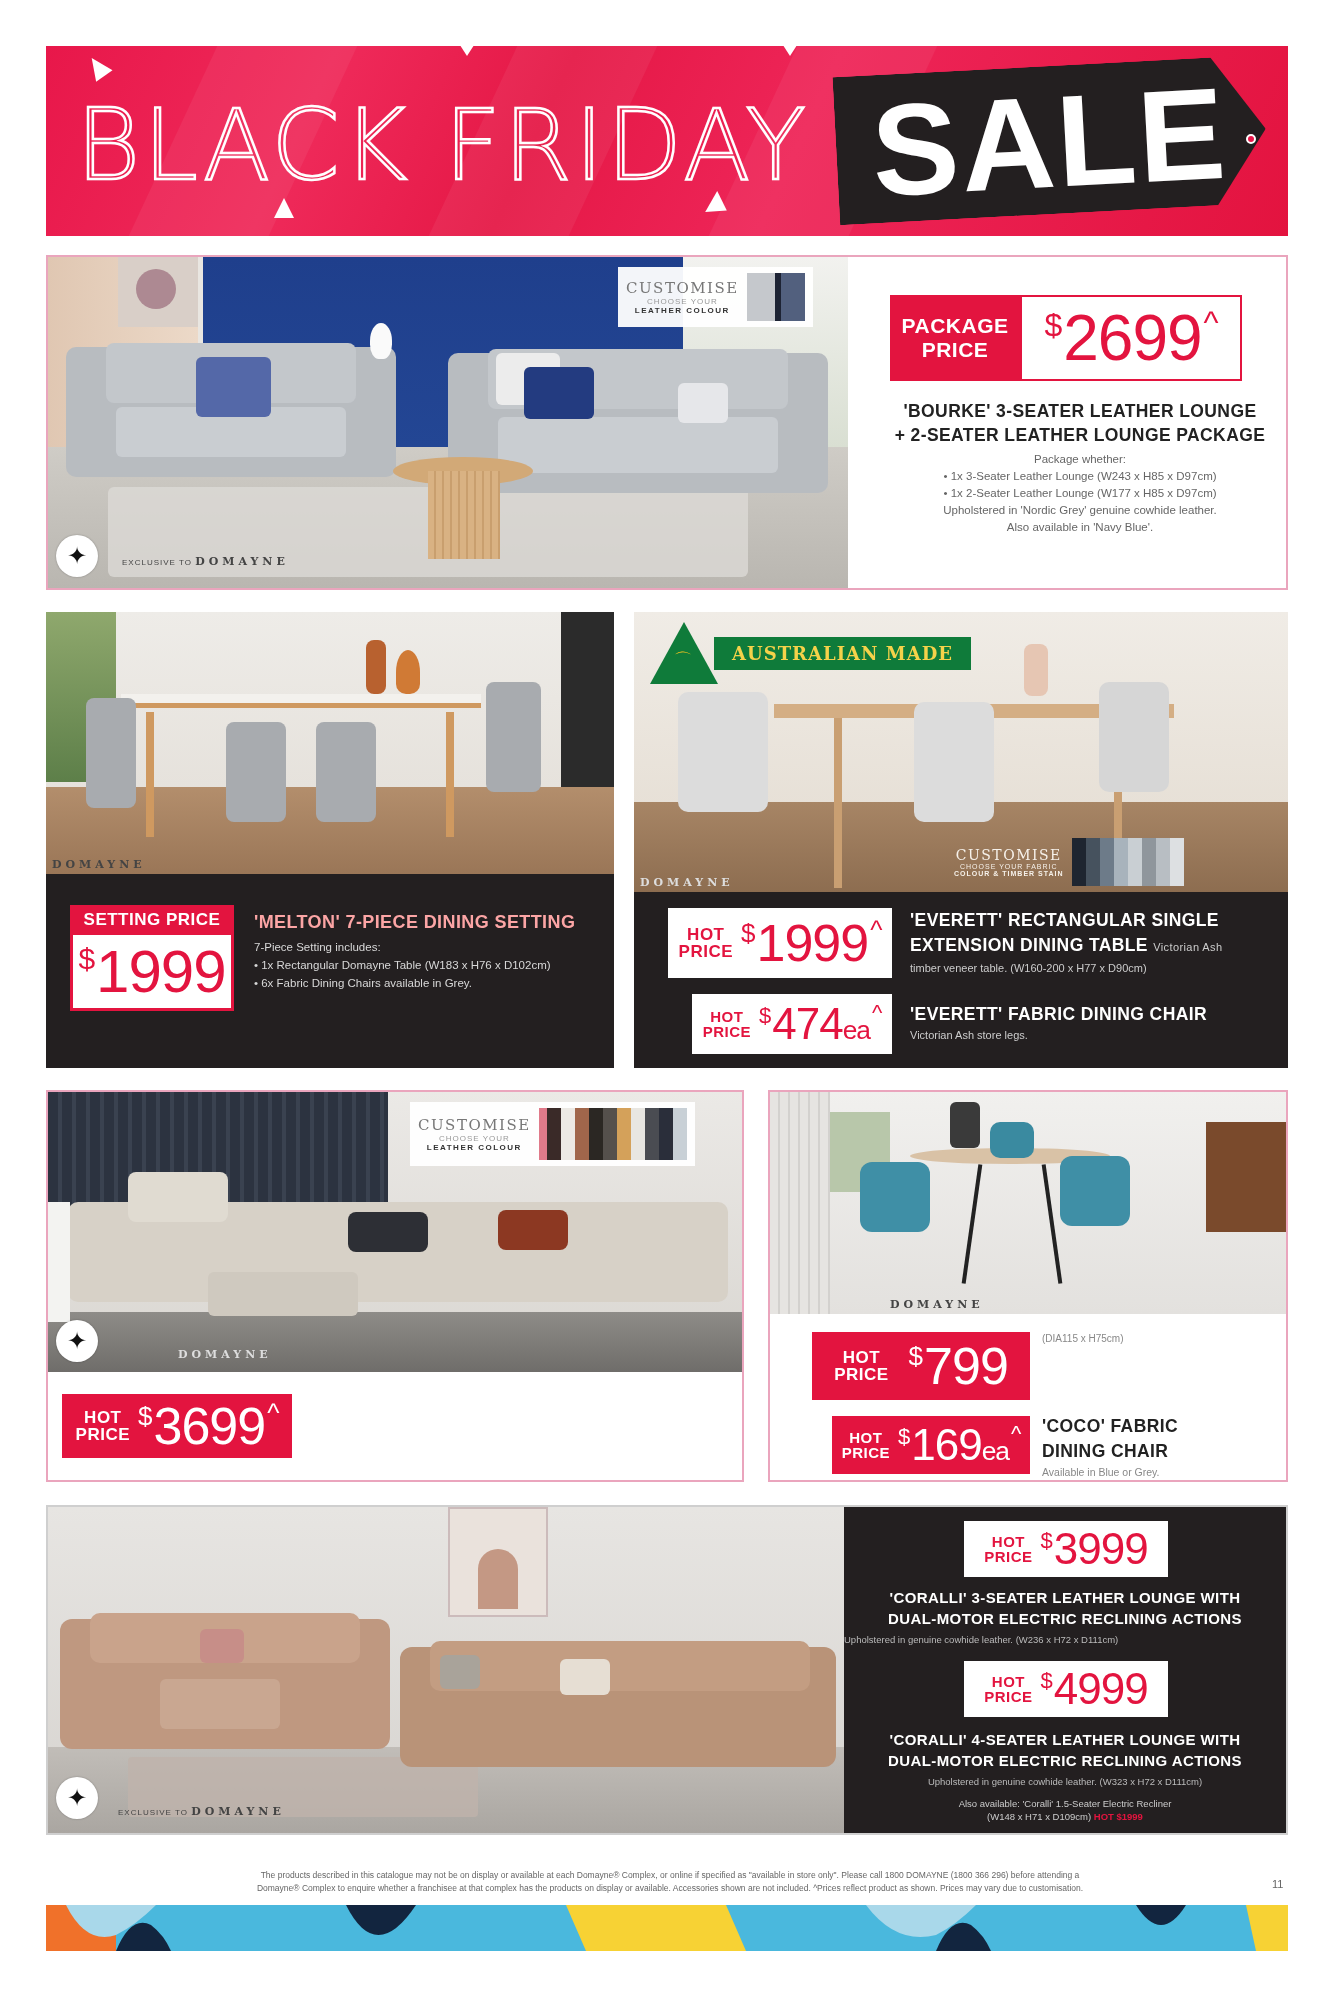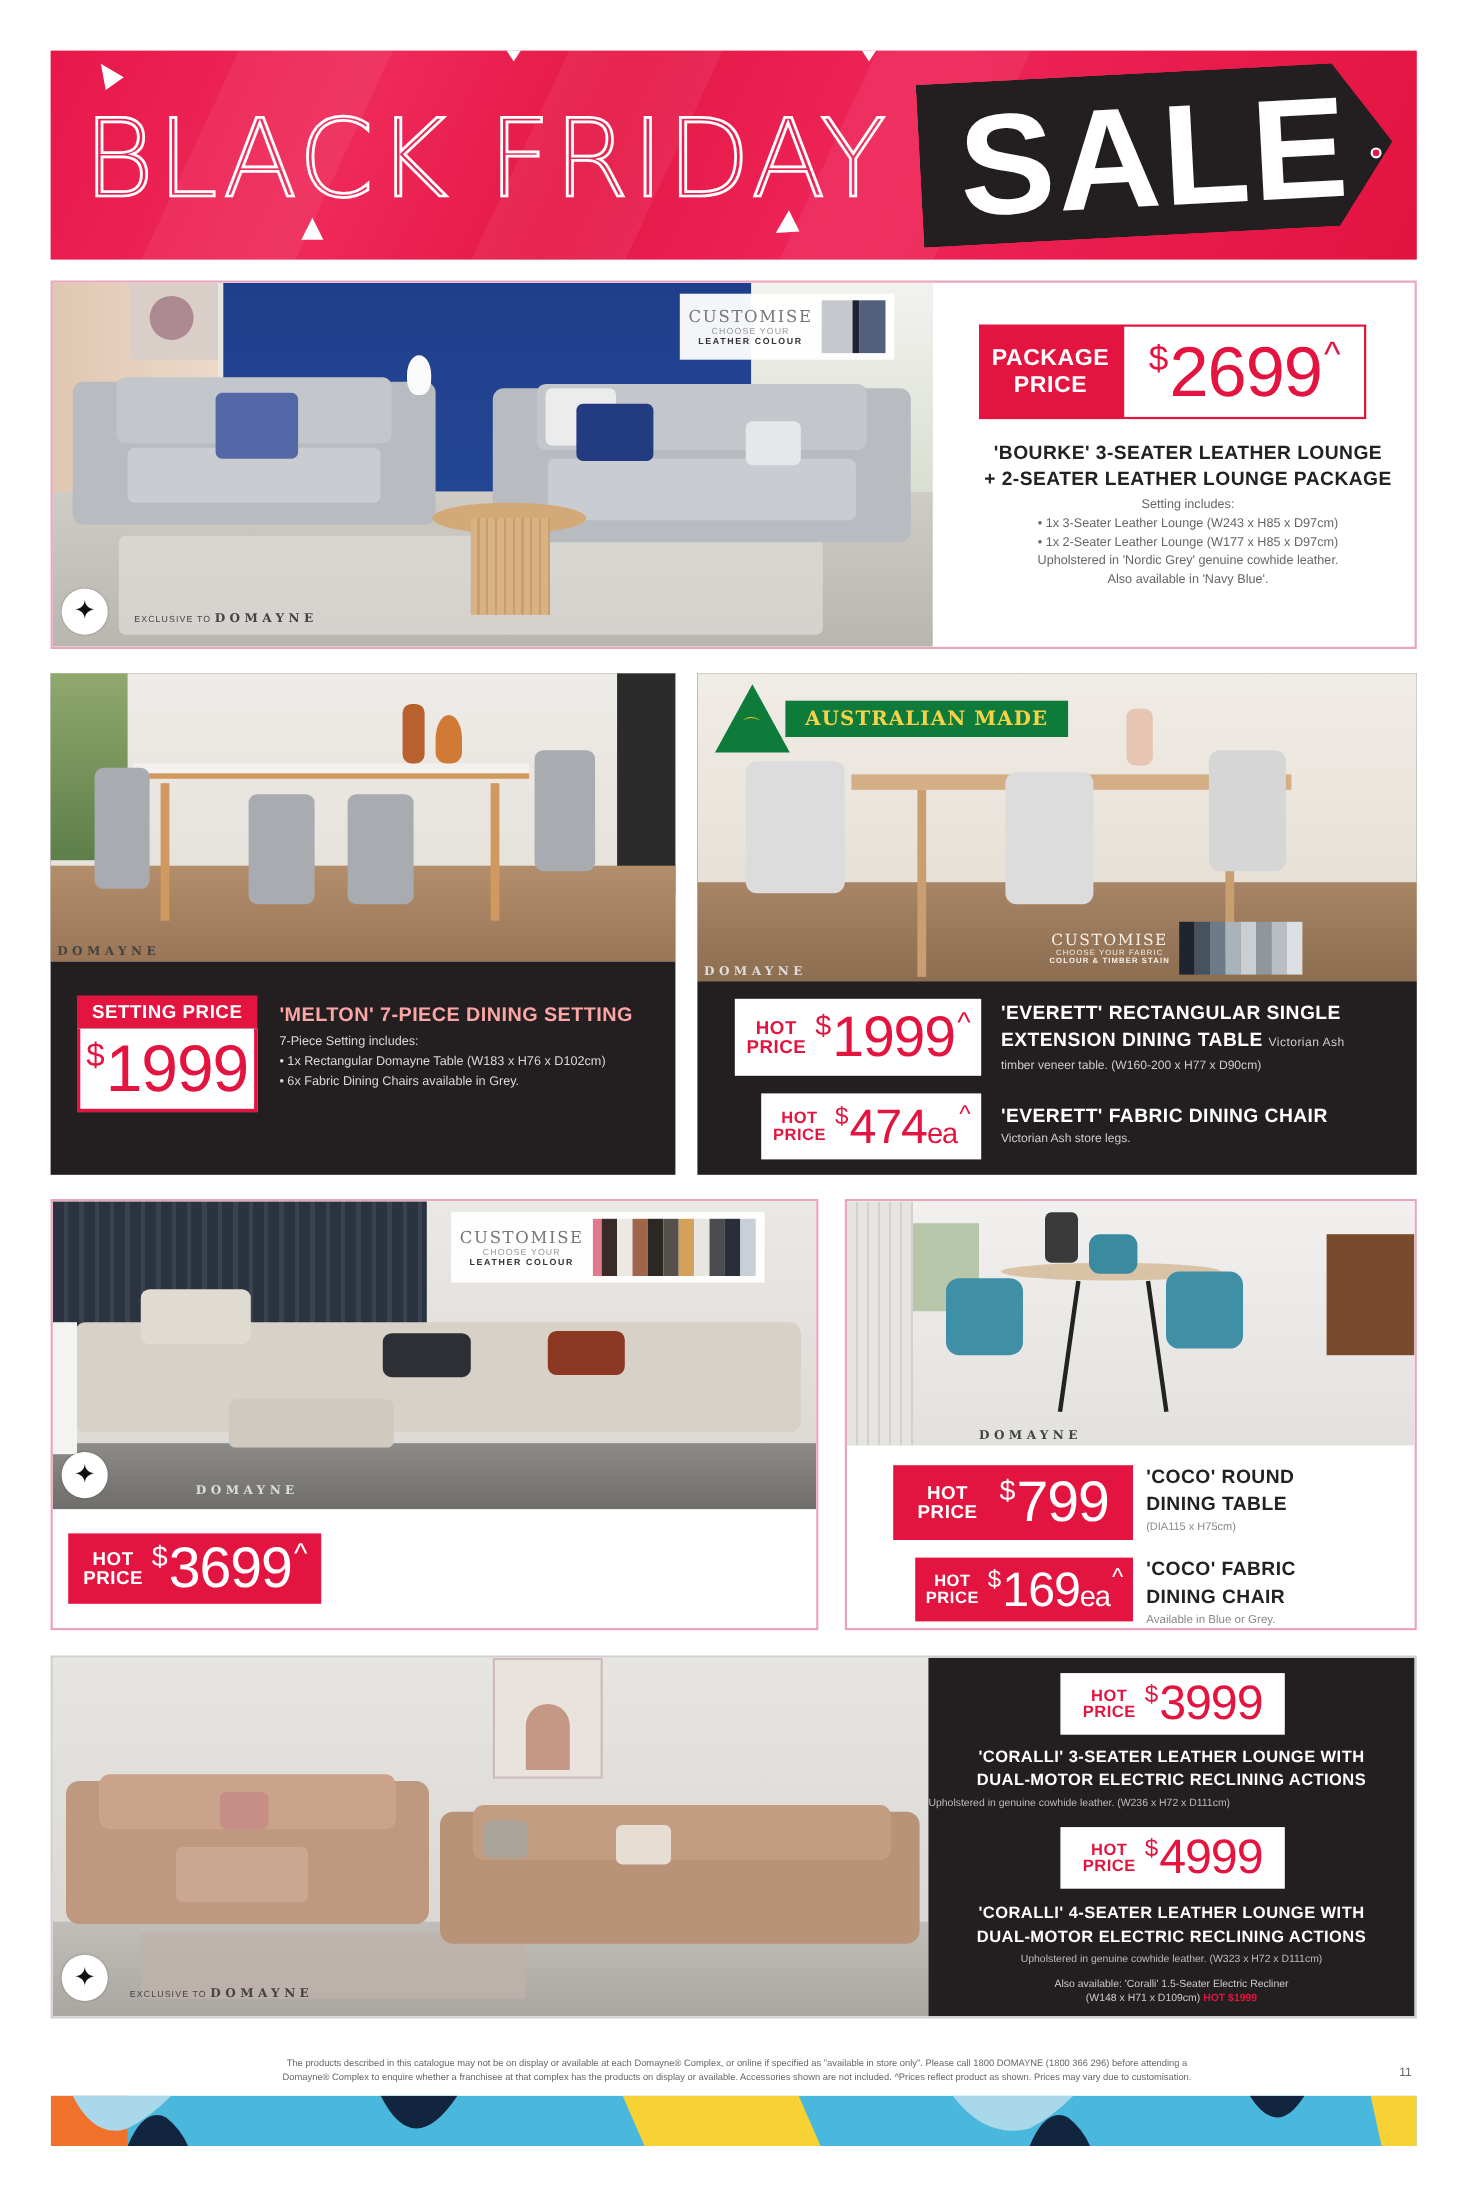--- a/index.html
+++ b/index.html
@@ -151,21 +151,21 @@
   </div>
   <div class="abs" style="left:972px;top:38px;width:222px;height:86px;border:2px solid #e3143f;background:#fff;color:#e3143f;display:flex;align-items:center;justify-content:center;">
     <span class="price-val" style="font-size:64px;"><sup>$</sup><span>2699</span><span class="caret">^</span></span>
   </div>
 
   <div class="abs ptitle" style="left:822px;top:142px;width:420px;text-align:center;font-size:17.5px;line-height:24px;">
     <div>'BOURKE' 3-SEATER LEATHER LOUNGE</div>
     <div>+ 2-SEATER LEATHER LOUNGE PACKAGE</div>
   </div>
   <div class="abs pdesc" style="left:822px;top:194px;width:420px;text-align:center;color:#666;font-size:11.5px;line-height:17px;">
-    <div>Setting includes:</div>
+    <div>Package whether:</div>
     <div>• 1x 3-Seater Leather Lounge (W243 x H85 x D97cm)</div>
     <div>• 1x 2-Seater Leather Lounge (W177 x H85 x D97cm)</div>
     <div>Upholstered in 'Nordic Grey' genuine cowhide leather.</div>
     <div>Also available in 'Navy Blue'.</div>
   </div>
 </div>
 
 <div class="dark-panel" style="left:46px;top:612px;width:568px;height:456px;">
   <div class="photo" style="left:0;top:0;width:568px;height:262px;background:linear-gradient(180deg,#eeece8,#e2ddd6);">
     <div class="abs" style="left:0;top:0;width:70px;height:170px;background:linear-gradient(180deg,#8fa86d,#5d7f49);"></div>
@@ -324,24 +324,20 @@
   </div>
 
   <div class="price-box-red" style="left:42px;top:240px;width:218px;height:68px;">
     <div class="hot-label" style="margin-right:20px;">
         <div>HOT</div>
         <div>PRICE</div>
       </div>
     <span class="price-val" style="font-size:52px;"><sup>$</sup><span>799</span></span>
   </div>
   <div class="abs" style="left:272px;top:238px;width:240px;">
-    <div class="ptitle" style="font-size:17.5px;">
-      <div>'COCO' ROUND</div>
-      <div>DINING TABLE</div>
-    </div>
     <div class="pdesc" style="font-size:10px;color:#888;">(DIA115 x H75cm)</div>
   </div>
 
   <div class="price-box-red" style="left:62px;top:324px;width:198px;height:58px;">
     <div class="hot-label" style="font-size:15px;line-height:15px;">
         <div>HOT</div>
         <div>PRICE</div>
       </div>
     <span class="price-val" style="font-size:44px;"><sup>$</sup><span>169</span><span class="ea">ea</span><span class="caret">^</span></span>
   </div>

